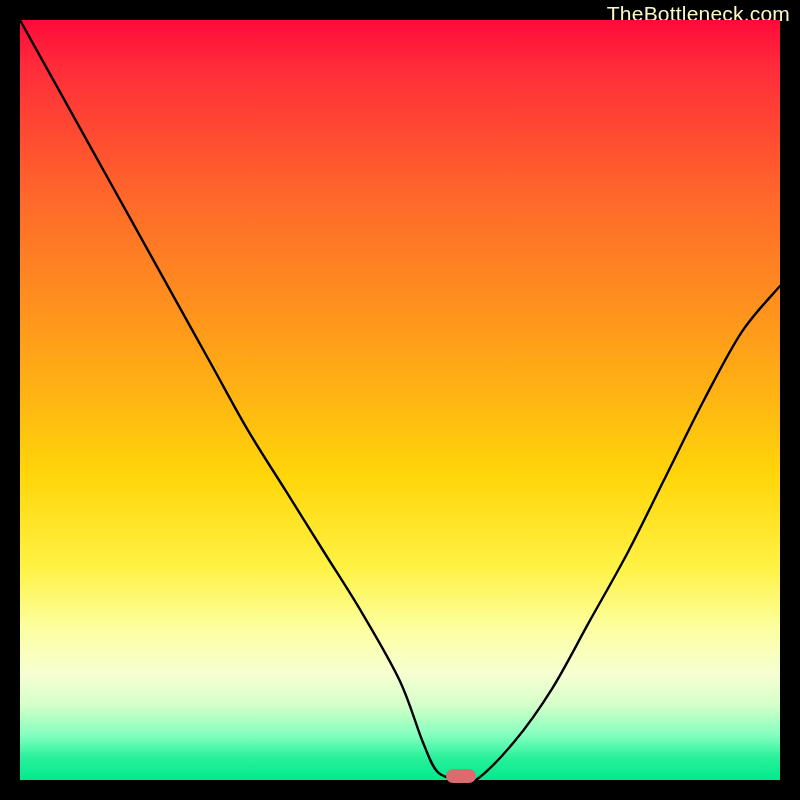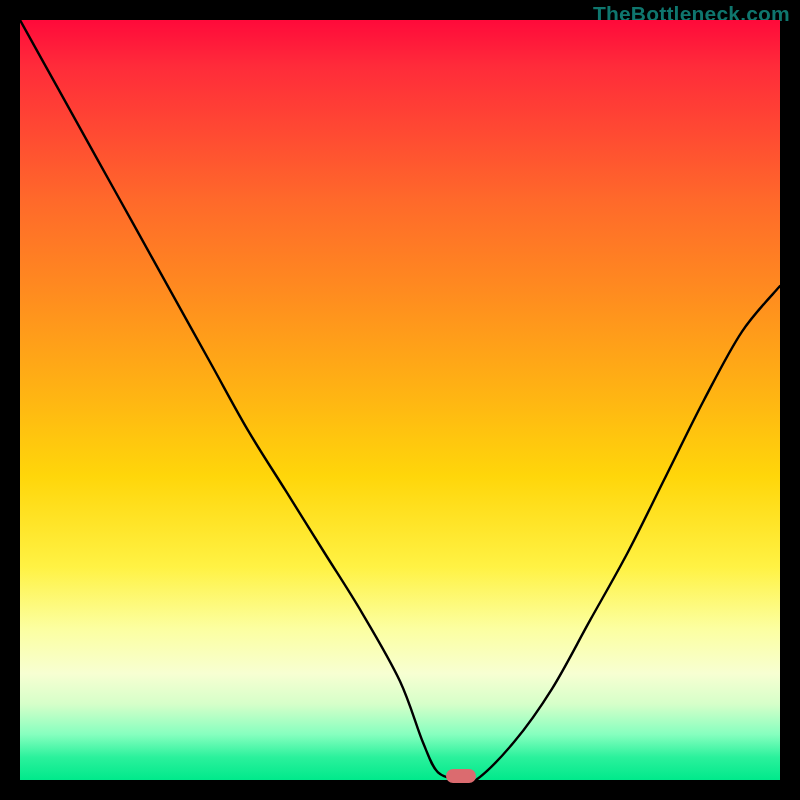--- a/index.html
+++ b/index.html
@@ -45,23 +45,23 @@
     position: absolute;
     left: 0;
     top: 0;
     width: 760px;
     height: 760px;
   }
   .watermark {
     position: absolute;
     top: 2px;
     right: 10px;
-    color: #0f766e;
+    color: #fef9c3;
     font-size: 21px;
-    font-weight: 700;
+    font-weight: 400;
     letter-spacing: 0.2px;
     user-select: none;
   }
   .marker {
     position: absolute;
     width: 30px;
     height: 14px;
     background: #db6b6f;
     border-radius: 7px;
   }

